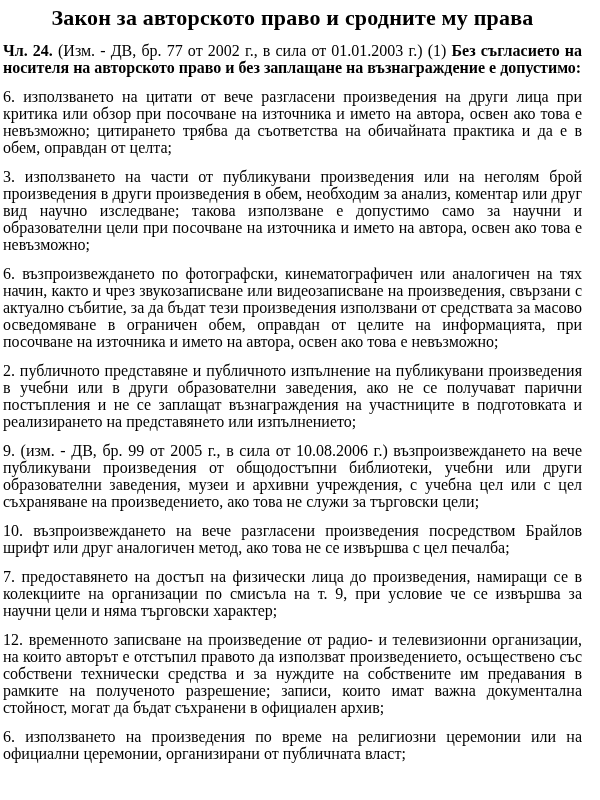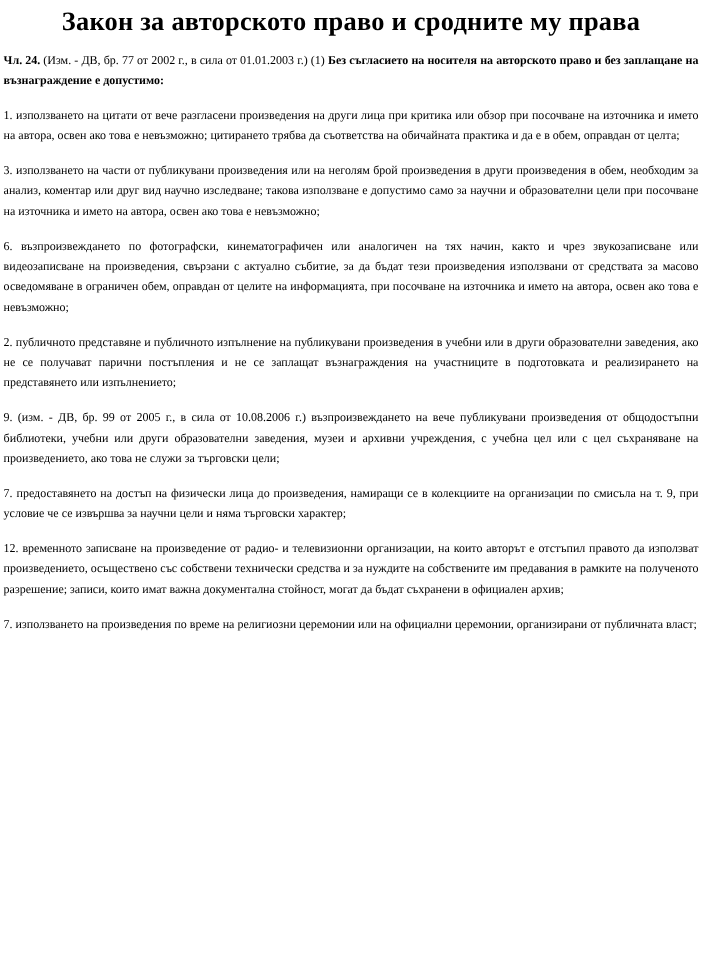--- a/index.html
+++ b/index.html
@@ -19,21 +19,21 @@
   }
   .doc-title {
     font-size: 22px;
     font-weight: bold;
     text-align: center;
     margin: 2px 0 11px 0;
     line-height: 27px;
     letter-spacing: 0.2px;
   }
   p.para {
-    font-size: 10px;
+    font-size: 16px;
     line-height: 17px;
     text-align: justify;
     margin: 0 0 12px 0;
   }
   .bold {
     font-weight: bold;
   }
   p.closing-para {
     text-indent: 4px;
   }
@@ -44,23 +44,24 @@
 <div class="page">
 
   <h1 class="doc-title">Закон за авторското право и сродните му права</h1>
 
   <p class="para">
     <span class="bold">Чл. 24.</span>
     <span>(Изм. - ДВ, бр. 77 от 2002 г., в сила от 01.01.2003 г.) (1)</span>
     <span class="bold">Без съгласието на носителя на авторското право и без заплащане на възнаграждение е допустимо:</span>
   </p>
 
-  <p class="para">1. използването на цитати от вече разгласени произведения на други лица при критика или обзор при посочване на източника и името на автора, освен ако това е невъзможно; цитирането трябва да съответства на обичайната практика и да е в обем, оправдан от целта;</p>
+  <p class="para">6. използването на цитати от вече разгласени произведения на други лица при критика или обзор при посочване на източника и името на автора, освен ако това е невъзможно; цитирането трябва да съответства на обичайната практика и да е в обем, оправдан от целта;</p>
   <p class="para">3. използването на части от публикувани произведения или на неголям брой произведения в други произведения в обем, необходим за анализ, коментар или друг вид научно изследване; такова използване е допустимо само за научни и образователни цели при посочване на източника и името на автора, освен ако това е невъзможно;</p>
   <p class="para">6. възпроизвеждането по фотографски, кинематографичен или аналогичен на тях начин, както и чрез звукозаписване или видеозаписване на произведения, свързани с актуално събитие, за да бъдат тези произведения използвани от средствата за масово осведомяване в ограничен обем, оправдан от целите на информацията, при посочване на източника и името на автора, освен ако това е невъзможно;</p>
   <p class="para">2. публичното представяне и публичното изпълнение на публикувани произведения в учебни или в други образователни заведения, ако не се получават парични постъпления и не се заплащат възнаграждения на участниците в подготовката и реализирането на представянето или изпълнението;</p>
   <p class="para">9. (изм. - ДВ, бр. 99 от 2005 г., в сила от 10.08.2006 г.) възпроизвеждането на вече публикувани произведения от общодостъпни библиотеки, учебни или други образователни заведения, музеи и архивни учреждения, с учебна цел или с цел съхраняване на произведението, ако това не служи за търговски цели;</p>
+  <p class="para">10. възпроизвеждането на вече разгласени произведения посредством Брайлов шрифт или друг аналогичен метод, ако това не се извършва с цел печалба;</p>
   <p class="para">7. предоставянето на достъп на физически лица до произведения, намиращи се в колекциите на организации по смисъла на т. 9, при условие че се извършва за научни цели и няма търговски характер;</p>
   <p class="para">12. временното записване на произведение от радио- и телевизионни организации, на които авторът е отстъпил правото да използват произведението, осъществено със собствени технически средства и за нуждите на собствените им предавания в рамките на полученото разрешение; записи, които имат важна документална стойност, могат да бъдат съхранени в официален архив;</p>
-  <p class="para">7. използването на произведения по време на религиозни церемонии или на официални церемонии, организирани от публичната власт;</p>
+  <p class="para">6. използването на произведения по време на религиозни церемонии или на официални церемонии, организирани от публичната власт;</p>
 
 
 </div>
 
 </body></html>

